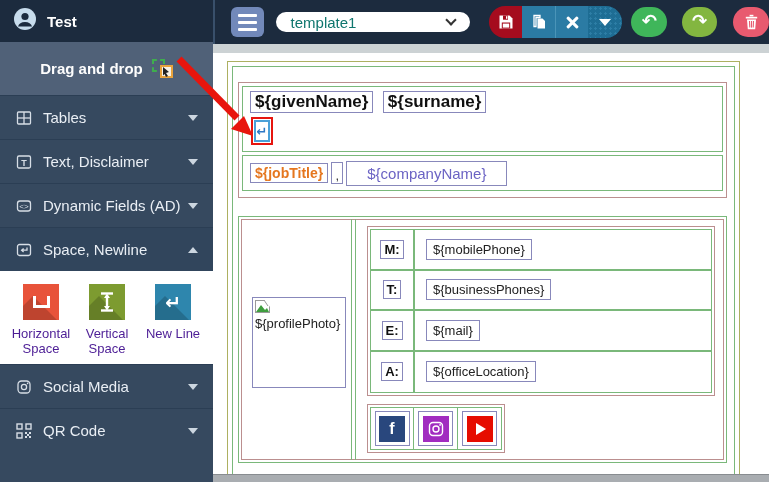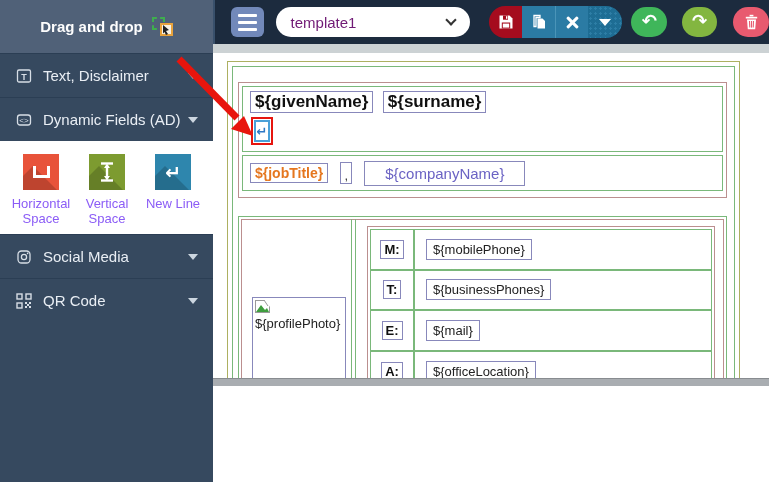--- a/index.html
+++ b/index.html
@@ -18,57 +18,57 @@
   .sb-item.active { background:#31455c; }
   .sb-item .ic { width:17px; height:17px; margin-right:11px; flex:0 0 auto; display:flex; align-items:center; justify-content:center; }
   .sb-item .lbl { flex:1; }
   .chev-down { width:0; height:0; border-left:5px solid transparent; border-right:5px solid transparent; border-top:6px solid #ccd6e0; }
   .chev-up { width:0; height:0; border-left:5px solid transparent; border-right:5px solid transparent; border-bottom:6px solid #ccd6e0; }
 
   .space-panel { background:#fff; height:93px; padding:13px 4px 6px 8px; display:flex; align-items:flex-start; }
   .tool { width:66px; display:flex; flex-direction:column; align-items:center; cursor:grab; }
   .tool .tile { width:36px; height:36px; display:flex; align-items:center; justify-content:center; position:relative; overflow:hidden; }
   .tile-shadow { position:absolute; left:10px; top:12px; width:60px; height:40px; background:rgba(0,0,0,.18); transform:rotate(45deg); transform-origin:0 0; }
-  .tool .tlabel { margin-top:7px; font-size:13px; color:#8b5cf6; text-align:center; line-height:1.12; }
+  .tool .tlabel { margin-top:7px; font-size:13px; color:#4c1d95; text-align:center; line-height:1.12; }
   .u-bracket { width:17px; height:12px; border:3px solid #fff; border-top:none; position:relative; z-index:1; }
   .vglyph { position:relative; z-index:1; }
   .nl-glyph { color:#fff; font-size:19px; font-weight:bold; position:relative; z-index:1; font-family:"DejaVu Sans",sans-serif; }
 
   
   .toolbar { position:absolute; left:213px; top:0; width:556px; height:44px; background:#1c2b3e; display:flex; align-items:center; border-left:2px solid #39506b; z-index:2; }
   .hamburger { width:33px; height:30px; background:#7289ba; border-radius:6px; margin-left:16px; display:flex; flex-direction:column; justify-content:center; gap:4px; align-items:center; cursor:pointer; }
   .hamburger i { display:block; width:19px; height:3px; background:#fff; border-radius:1px; }
-  .tpl-select { margin-left:12px; width:197px; height:30px; background:#fff; border-radius:16px; display:flex; align-items:center; padding:0 15px; font-size:15px; color:#701a75; cursor:pointer; }
+  .tpl-select { margin-left:12px; width:197px; height:20px; background:#fff; border-radius:16px; display:flex; align-items:center; padding:0 15px; font-size:15px; color:#0f766e; cursor:pointer; }
   .tpl-select .val { flex:1; }
   .sel-chev { width:8px; height:8px; border-right:2px solid #333; border-bottom:2px solid #333; transform:rotate(45deg); margin-top:-4px; }
   .btn-group { display:flex; height:32px; margin-left:19px; }
   .seg { width:33px; display:flex; align-items:center; justify-content:center; cursor:pointer; }
   .seg-save { background:#a50c1e; border-radius:16px 0 0 16px; }
   .seg-copy { background:#2b7ba4; }
   .seg-x { background:#2b7ba4; border-left:1px solid #4a94b8; }
   .seg-caret { width:34px; background:#1e6d94; background-image:radial-gradient(#2d7ea6 1px, transparent 1.2px); background-size:5px 5px; border-radius:0 16px 16px 0; }
   .x-glyph { position:relative; width:15px; height:15px; }
   .x-glyph i { position:absolute; left:0; top:6px; width:15px; height:3px; background:#fff; border-radius:1px; }
   .x-glyph i:first-child { transform:rotate(45deg); } .x-glyph i:last-child { transform:rotate(-45deg); }
   .caret-w { width:0; height:0; border-left:6px solid transparent; border-right:6px solid transparent; border-top:7px solid #fff; }
   .pill { height:30px; border-radius:16px; display:flex; align-items:center; justify-content:center; cursor:pointer; }
   .pill-undo { width:36px; background:#3fb65a; margin-left:9px; }
   .pill-redo { width:36px; background:#83b640; margin-left:15px; }
   .pill-del { width:36px; background:#e85a6f; margin-left:16px; }
   .arrow-glyph { color:#fff; font-size:18px; font-weight:bold; font-family:"DejaVu Sans",sans-serif; line-height:1; margin-top:-3px; }
 
   
-  .canvas { position:absolute; left:213px; top:44px; width:556px; height:342px; background:#fff; overflow:hidden; z-index:1; }
+  .canvas { position:absolute; left:213px; top:44px; width:556px; height:438px; background:#fff; overflow:hidden; z-index:1; }
   .topstrip { position:absolute; left:0; top:0; width:556px; height:9px; background:#ccd2d4; }
   .hscroll { position:absolute; left:0; bottom:0; width:556px; height:8px; background:#a9adb1; border-top:1px solid #888c90; z-index:6; cursor:pointer; }
   .w-olive { position:absolute; left:14px; top:17px; width:513px; height:600px; border:1px solid #adb061; }
   .w-green { position:absolute; left:4px; top:4px; width:503px; height:600px; border:1px solid #7ab87a; }
   .c-rosy { position:absolute; left:10px; top:20px; width:489px; height:116px; border:1px solid #bb8f8f; padding:3px; }
   .secA { border:1px solid #7ab87a; height:66px; padding:4px 7px; }
-  .secB { border:1px solid #7ab87a; height:36px; margin-top:3px; display:flex; align-items:center; padding:0 7px; gap:12px; }
+  .secB { border:1px solid #7ab87a; height:36px; margin-top:3px; display:flex; align-items:center; padding:0 7px; gap:3px; }
   .fbox { display:inline-block; border:1px solid #8888bb; padding:0 4px; font-weight:bold; font-size:17px; color:#101010; background:#fff; cursor:pointer; }
   .fbox + .fbox { margin-left:5px; }
   .nl-outer { margin-top:4px; margin-left:1px; width:22px; height:28px; border:2px solid #e6150f; display:flex; align-items:center; justify-content:center; cursor:pointer; }
   .nl-inner { width:16px; height:22px; border:2px solid #4aa0d8; color:#2f79c5; font-weight:bold; font-size:13px; display:flex; align-items:center; justify-content:center; font-family:"DejaVu Sans",sans-serif; }
   .jt-box { border:1px solid #8888bb; padding:1px 4px; font-weight:bold; font-size:14px; color:#e5761e; cursor:pointer; }
   .comma-box { border:1px solid #8888bb; width:12px; height:22px; display:flex; align-items:flex-end; justify-content:center; font-size:13px; color:#333; cursor:pointer; }
   .cn-box { border:1px solid #8888bb; padding:3px 20px; font-size:15px; color:#6b63c4; cursor:pointer; }
   .c2 { position:absolute; left:10px; top:154px; width:489px; height:247px; border:1px solid #7ab87a; }
   .c2-rosy { position:absolute; left:2px; top:2px; right:2px; bottom:2px; border:1px solid #bb8f8f; }
   .c2-div { position:absolute; left:112px; top:2px; bottom:2px; width:5px; border-left:1px solid #7ab87a; border-right:1px solid #7ab87a; }
@@ -87,33 +87,54 @@
   .sicon { width:26px; height:26px; display:flex; align-items:center; justify-content:center; color:#fff; font-weight:bold; }
   .fb { background:#29477d; font-size:16px; } .li { background:#2a7fae; font-size:13px; }
   .ig { background:#a12cc0; } .yt { background:#e60c00; }
   .yt-tri { width:0; height:0; border-left:10px solid #fff; border-top:6px solid transparent; border-bottom:6px solid transparent; margin-left:3px; }
   .overlay-svg { position:absolute; left:0; top:0; z-index:5; pointer-events:none; }
 </style>
 </head>
 <body>
 
 <div class="sidebar">
+  <div class="sb-header">
+    <span>
+      <svg width="24" height="24" viewBox="0 0 24 24">
+          <circle cx="12" cy="12" r="11" fill="#c7dcec"></circle>
+          <circle cx="12" cy="9.5" r="3.6" fill="#1c2b3e"></circle>
+          <path d="M5 19.5 a7.2 6 0 0 1 14 0 z" fill="#1c2b3e"></path>
+        </svg>
+    </span>
+    <span class="uname">Test</span>
+  </div>
 
   <div class="drag-band">
     <span class="dlabel">Drag and drop</span>
     <span class="dd-icon">
       <span class="dd-dash"></span>
       <span class="dd-cursorbox">
           <svg width="9" height="10" viewBox="0 0 9 10">
             <polygon points="1,0 7,5 4,6 6,9 4,10 2.5,7 1,8.5" fill="#222"></polygon>
           </svg>
         </span>
     </span>
   </div>
 
+  <div class="sb-item">
+    <span class="ic">
+      <svg width="16" height="16" viewBox="0 0 16 16" fill="none" stroke="#d7dee6" stroke-width="1.3">
+          <rect x="1.5" y="2" width="13" height="12" rx="1"></rect>
+          <line x1="8" y1="2" x2="8" y2="14"></line>
+          <line x1="1.5" y1="8" x2="14.5" y2="8"></line>
+        </svg>
+    </span>
+    <span class="lbl">Tables</span>
+    <span class="chev-down"></span>
+  </div>
 
   <div class="sb-item">
     <span class="ic">
       <svg width="16" height="16" viewBox="0 0 16 16">
           <rect x="1.5" y="2" width="13" height="12" rx="1.5" fill="none" stroke="#d7dee6" stroke-width="1.3"></rect>
           <text x="8" y="11.5" text-anchor="middle" font-size="9" font-weight="bold" fill="#d7dee6" font-family="Liberation Sans, sans-serif">T</text>
         </svg>
     </span>
     <span class="lbl">Text, Disclaimer</span>
     <span class="chev-down"></span>
@@ -124,20 +145,30 @@
       <svg width="16" height="16" viewBox="0 0 16 16">
           <rect x="1.5" y="3" width="13" height="10" rx="2.5" fill="none" stroke="#d7dee6" stroke-width="1.3"></rect>
           <text x="8" y="10.8" text-anchor="middle" font-size="8" fill="#d7dee6" font-family="Liberation Sans, sans-serif">&lt;&gt;</text>
         </svg>
     </span>
     <span class="lbl">Dynamic Fields (AD)</span>
     <span class="chev-down"></span>
   </div>
 
 
+  <div class="sb-item active">
+    <span class="ic">
+      <svg width="16" height="16" viewBox="0 0 16 16" fill="none" stroke="#d7dee6" stroke-width="1.3">
+          <rect x="1.5" y="2.5" width="13" height="11" rx="2"></rect>
+          <path d="M11 5.5 v2.7 h-5.2 M7.6 6.4 L5.6 8.2 L7.6 10"></path>
+        </svg>
+    </span>
+    <span class="lbl">Space, Newline</span>
+    <span class="chev-up"></span>
+  </div>
 
   <div class="space-panel">
     <div class="tool">
       <div class="tile" style="background:#e8533a">
           <span class="tile-shadow"></span>
           <span class="u-bracket"></span>
         </div>
       <div class="tlabel">Horizontal Space</div>
     </div>
     <div class="tool">
@@ -313,25 +344,20 @@
       </div>
 
       <div class="social">
         <div class="scell">
             <div class="sp-box">
               <span class="sicon fb">f</span>
             </div>
           </div>
         <div class="scell">
             <div class="sp-box">
-              <span class="sicon li">in</span>
-            </div>
-          </div>
-        <div class="scell">
-            <div class="sp-box">
               <span class="sicon ig">
                 <svg width="16" height="16" viewBox="0 0 16 16" fill="none" stroke="#fff" stroke-width="1.4">
                   <rect x="1.5" y="1.5" width="13" height="13" rx="3.5"></rect>
                   <circle cx="8" cy="8" r="3"></circle>
                   <circle cx="12.1" cy="3.9" r="0.9" fill="#fff" stroke="none"></circle>
                 </svg>
               </span>
             </div>
           </div>
         <div class="scell">

